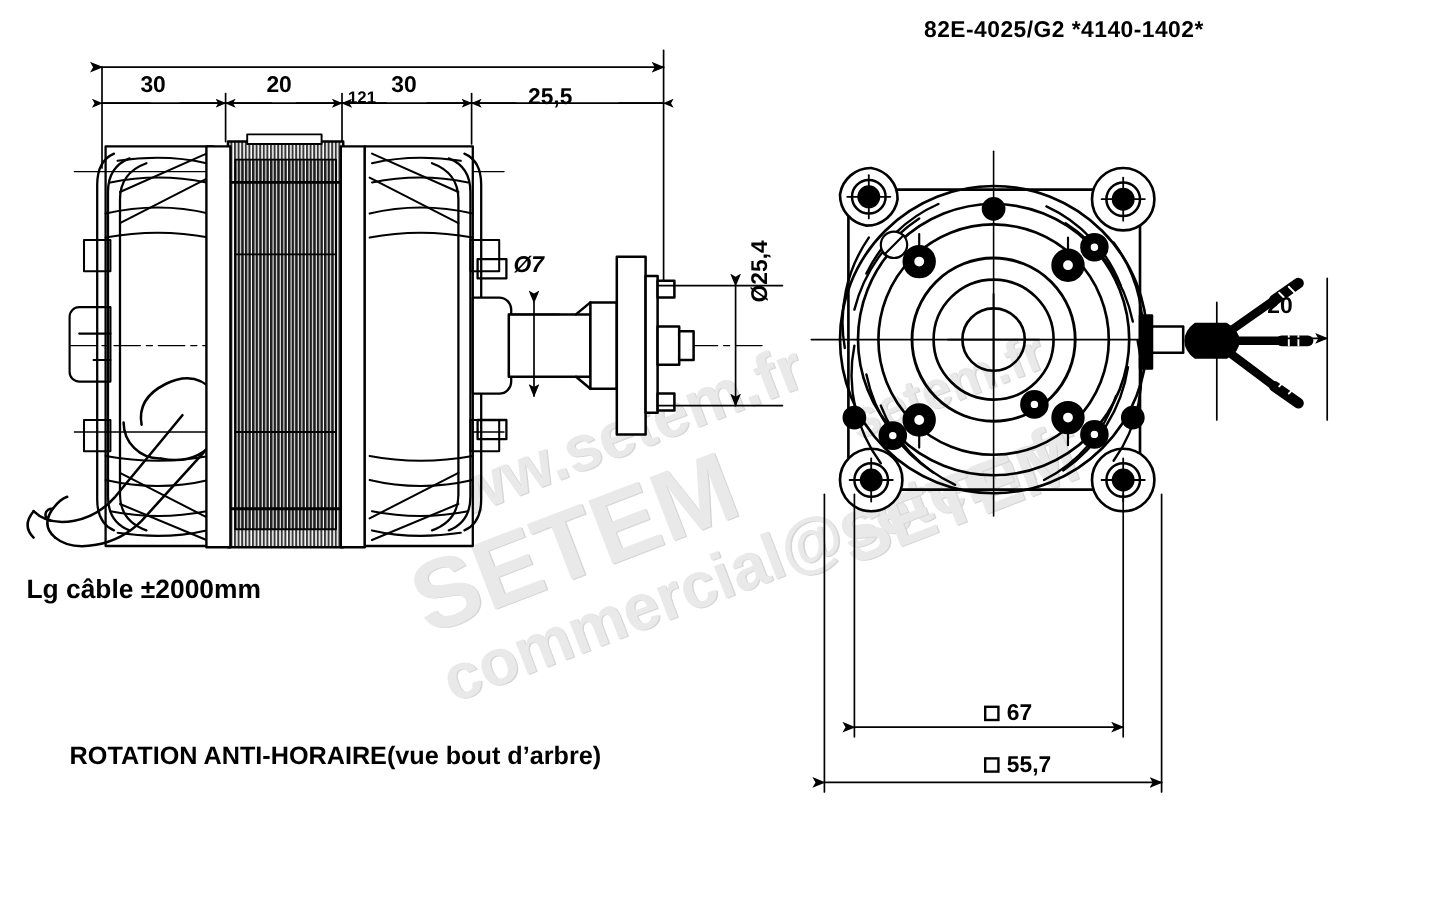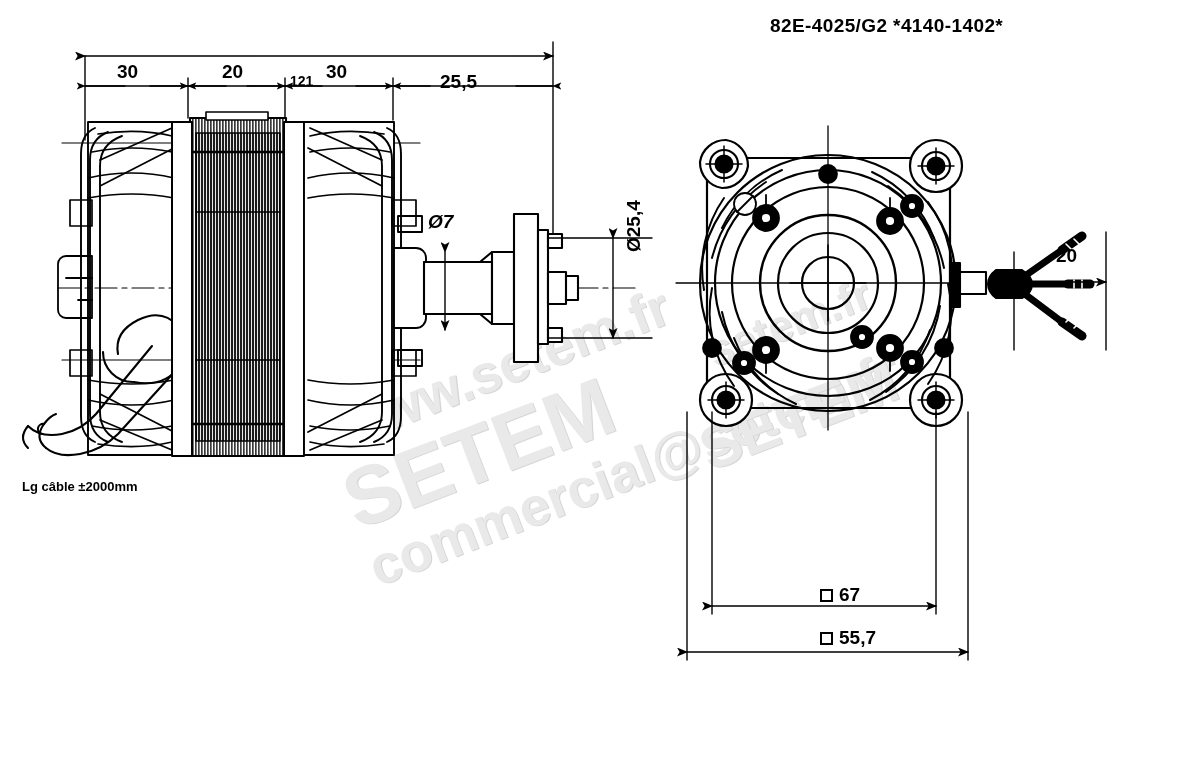--- a/index.html
+++ b/index.html
@@ -35,21 +35,21 @@
   #dim-30a    { left: 117px; top: 62px;  font-size: 19px; }
   #dim-40     { left: 222px; top: 62px;  font-size: 19px; }
   #dim-30b    { left: 326px; top: 62px;  font-size: 19px; }
   #dim-255    { left: 440px; top: 72px;  font-size: 19px; }
   #dim-d7     { left: 428px; top: 212px; font-size: 19px; font-style: italic; }
   #dim-d254   { left: 624px; top: 252px; font-size: 19px;
                 transform: rotate(-90deg); transform-origin: left top; }
   #dim-60     { left: 1056px; top: 246px; font-size: 19px; }
   #dim-67     { left: 820px; top: 585px; font-size: 19px; }
   #dim-835    { left: 820px; top: 628px; font-size: 19px; }
-  #note-cable { left: 22px; top: 480px; font-size: 13px; }
+  #note-cable { left: 22px; top: 480px; font-size: 22px; }
   #note-fix   { left: 58px; top: 578px; font-size: 21px; }
   #note-rot   { left: 58px; top: 620px; font-size: 21px; }
 
   .sq-sym {
     display: inline-block;
     width: 13px; height: 13px;
     border: 2.6px solid #000;
     margin-right: 6px;
     vertical-align: -1px;
   }
@@ -421,14 +421,15 @@
   <div class="txt" id="dim-60">20</div>
 
   <div class="txt" id="dim-67">
     <span class="sq-sym"></span><span>67</span>
   </div>
   <div class="txt" id="dim-835">
     <span class="sq-sym"></span><span>55,7</span>
   </div>
 
   <div class="txt" id="note-cable">Lg câble ±2000mm</div>
+  <div class="txt" id="note-rot">ROTATION ANTI-HORAIRE(vue bout d’arbre)</div>
 
 </div>
 
 </body></html>

